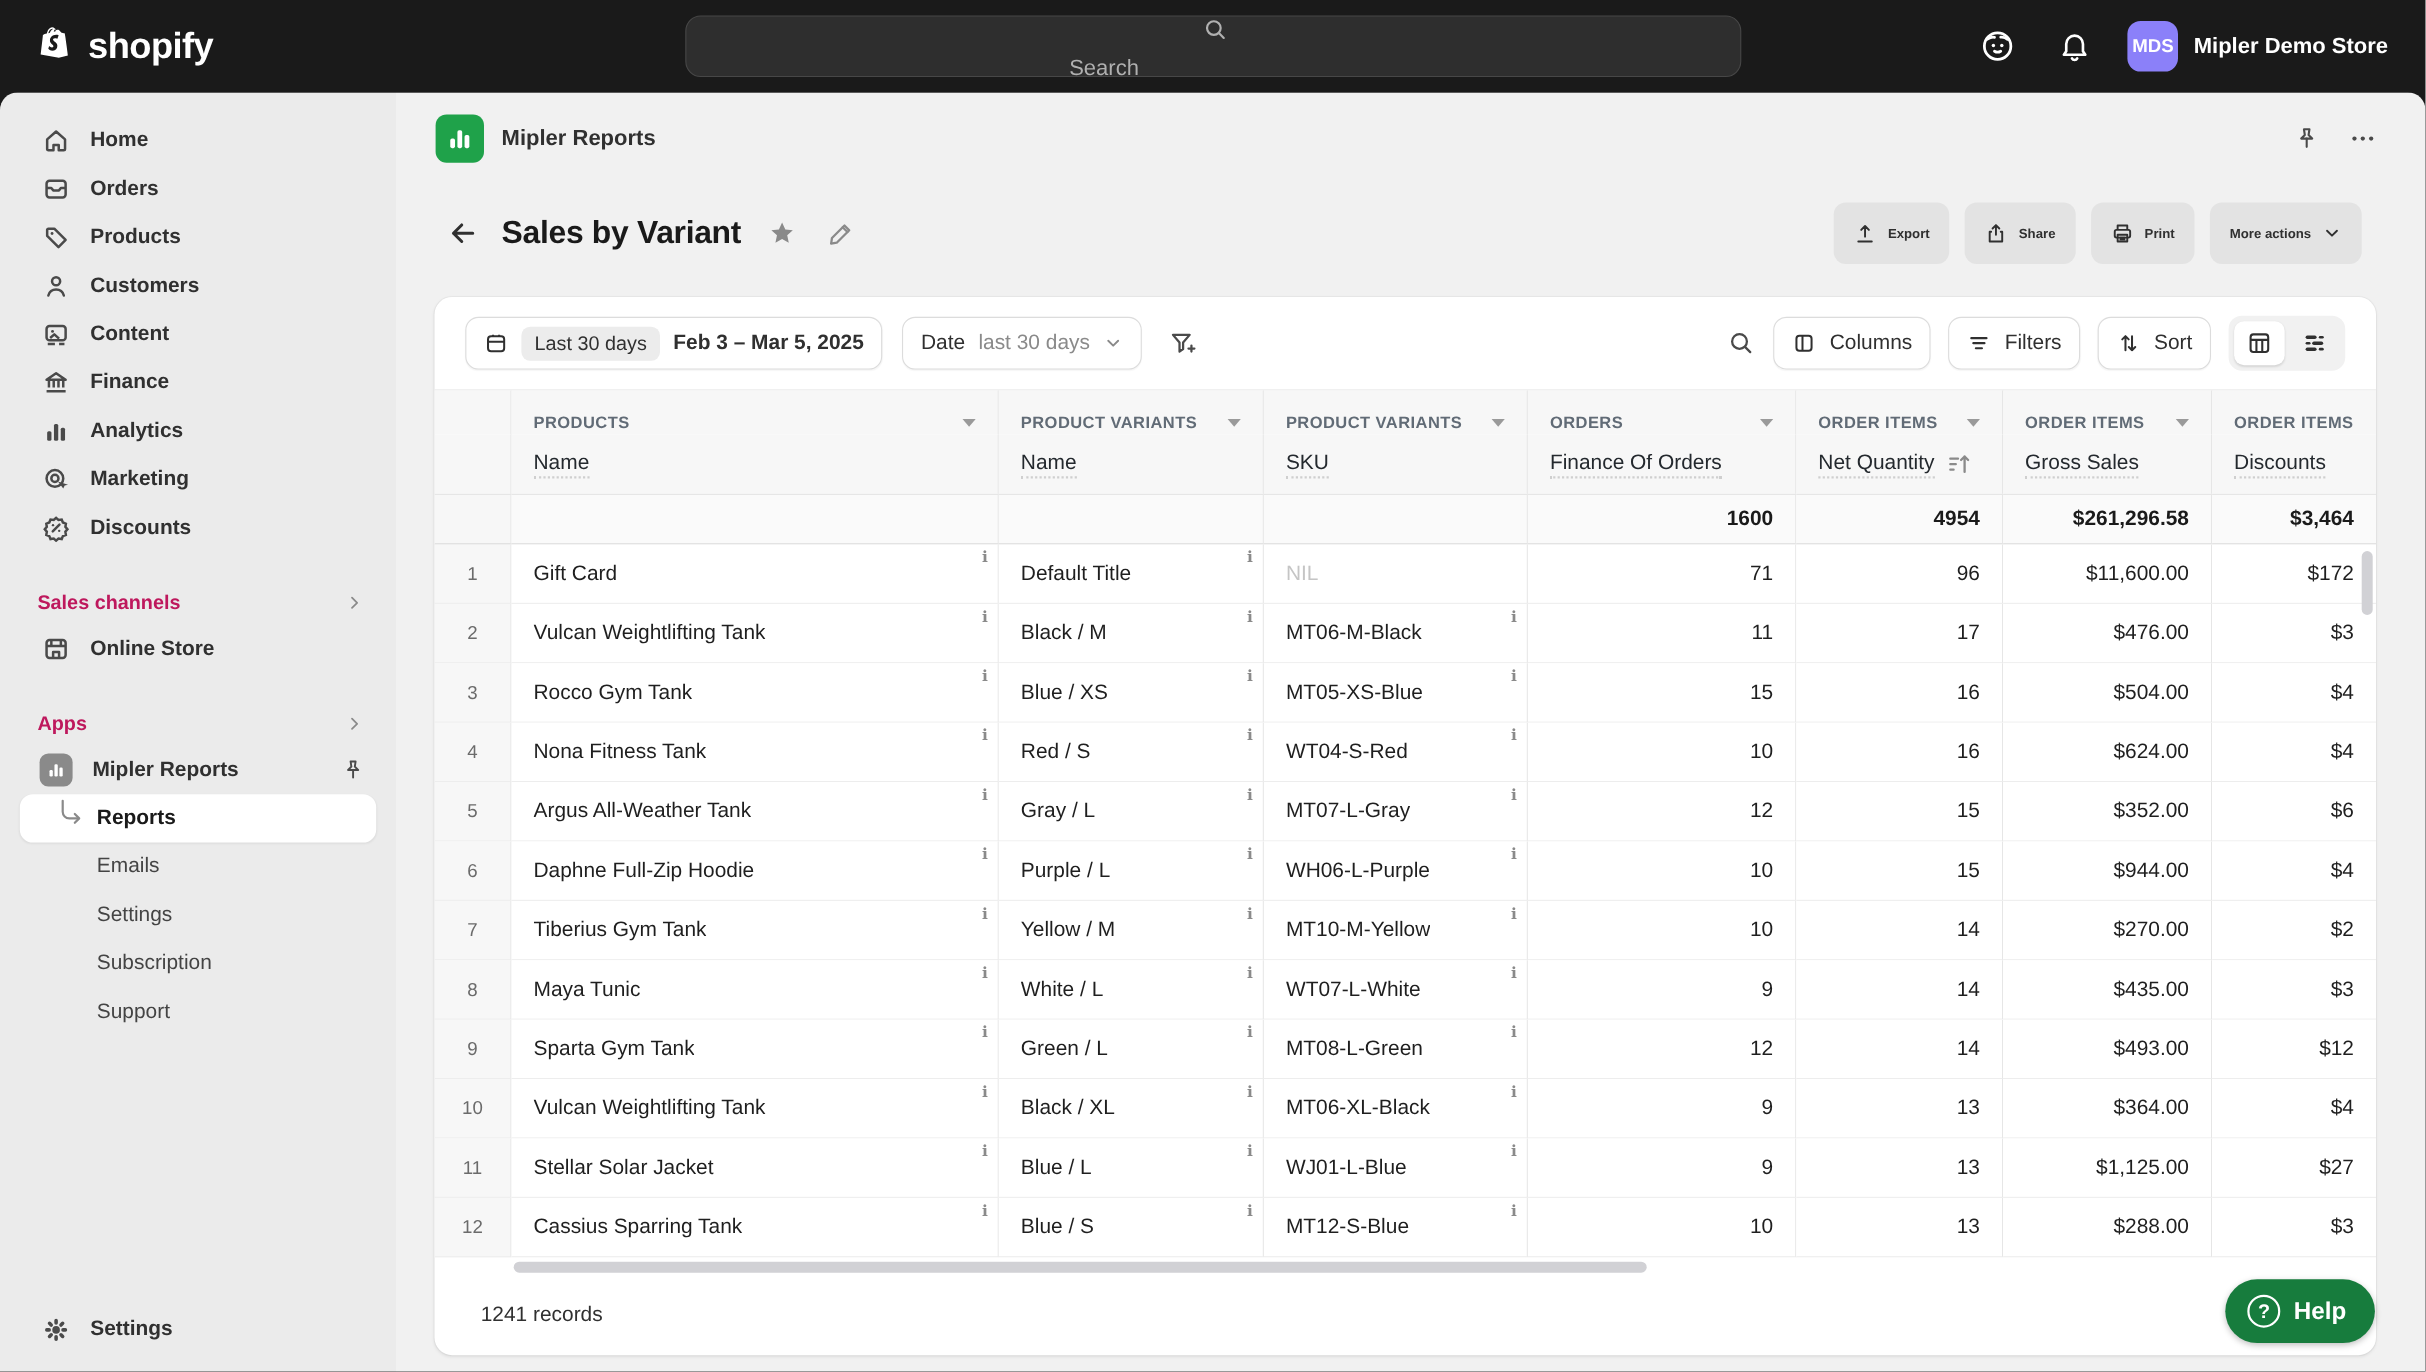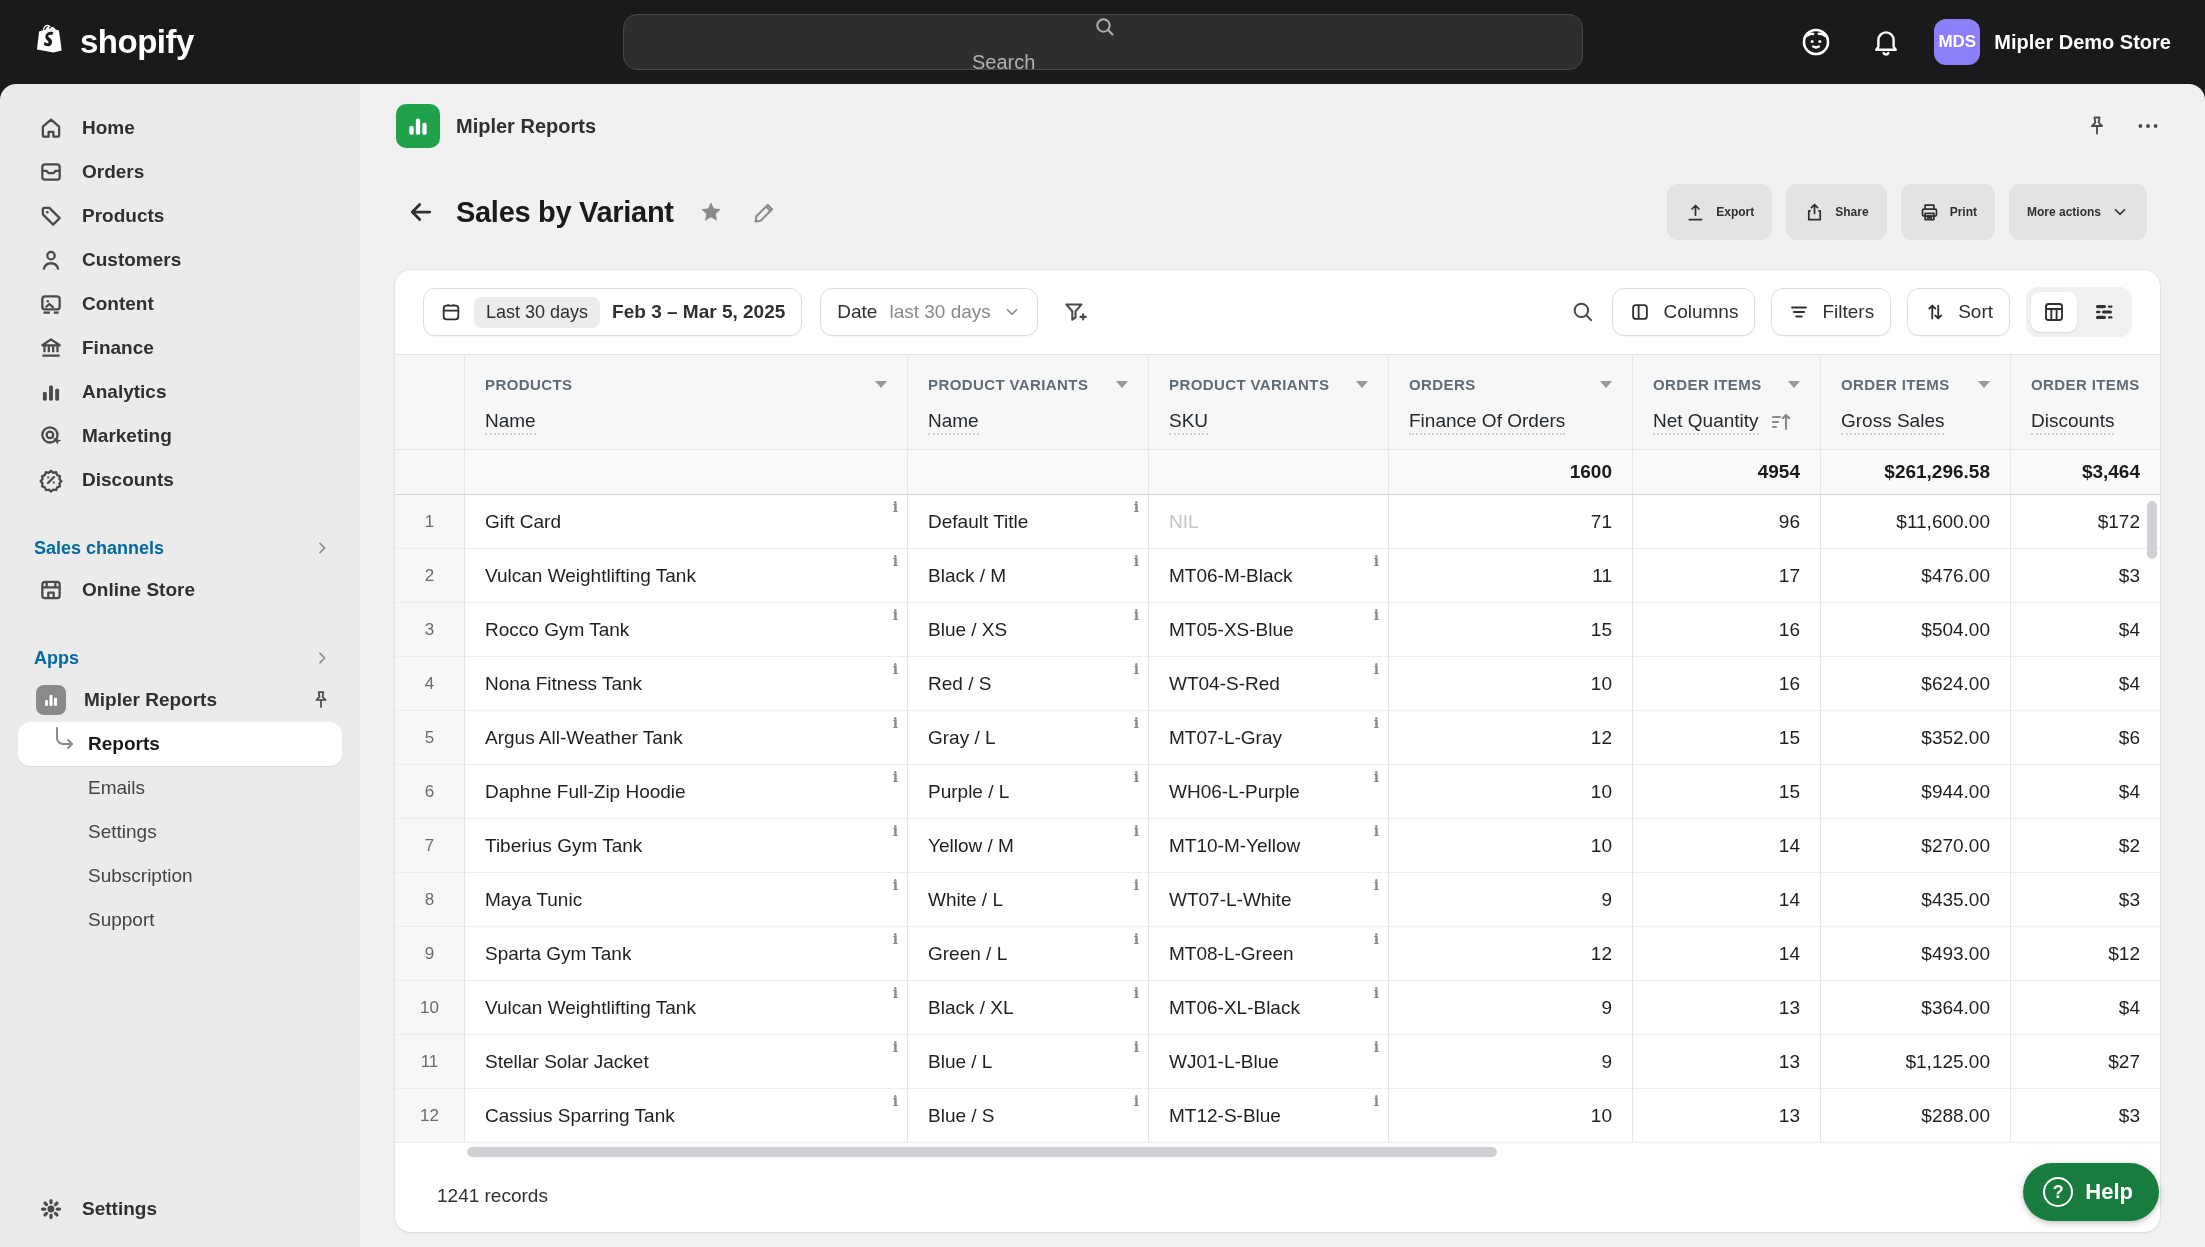--- a/index.html
+++ b/index.html
@@ -29,21 +29,21 @@
 
   
   .shell { display:flex; height:1163px; border-radius:16px 16px 0 0; overflow:hidden; }
 
   
   .sidebar { width:360px; background:#ebebeb; padding:22px 18px 0 18px; position:relative; flex-shrink:0; }
   .nav-item { height:44px; display:flex; align-items:center; gap:18px; padding:0 0 0 20px; border-radius:12px;
     font-size:19px; font-weight:550; color:#303030; }
   .nav-item .nicon { width:26px; height:26px; color:#4a4a4a; flex-shrink:0; }
   .section-head { margin-top:26px; height:40px; display:flex; align-items:center; justify-content:space-between;
-    padding:0 12px 0 16px; font-size:18px; font-weight:600; color:#0369a1; }
+    padding:0 12px 0 16px; font-size:18px; font-weight:600; color:#be185d; }
   .chev { color:#8a8a8a; }
   .app-row { display:flex; align-items:center; justify-content:space-between; padding-right:10px; }
   .app-row .nav-item { flex:1; font-weight:600; }
   .mipler-icon { width:30px; height:30px; border-radius:8px; background:#8a8a8a; display:flex; align-items:center;
     justify-content:center; }
   .sub-item { height:44px; display:flex; align-items:center; padding-left:70px; font-size:19px; color:#444;
     border-radius:12px; position:relative; }
   .sub-item.active { background:#fff; font-weight:600; color:#1a1a1a; box-shadow:0 1px 2px rgba(0,0,0,.06); }
   .elbow { position:absolute; left:34px; top:4px; color:#8a8a8a; }
   .sidebar-footer { position:absolute; bottom:16px; left:18px; right:18px; }

